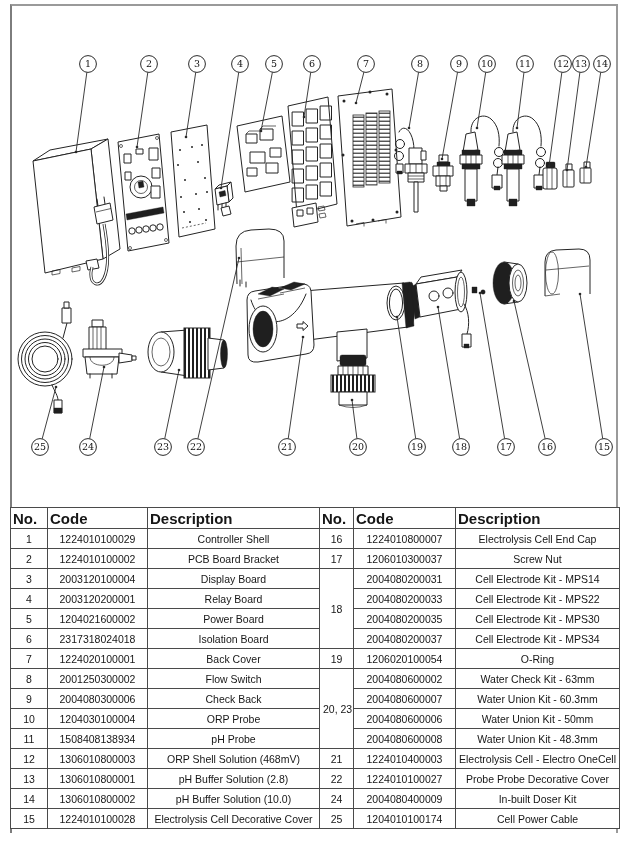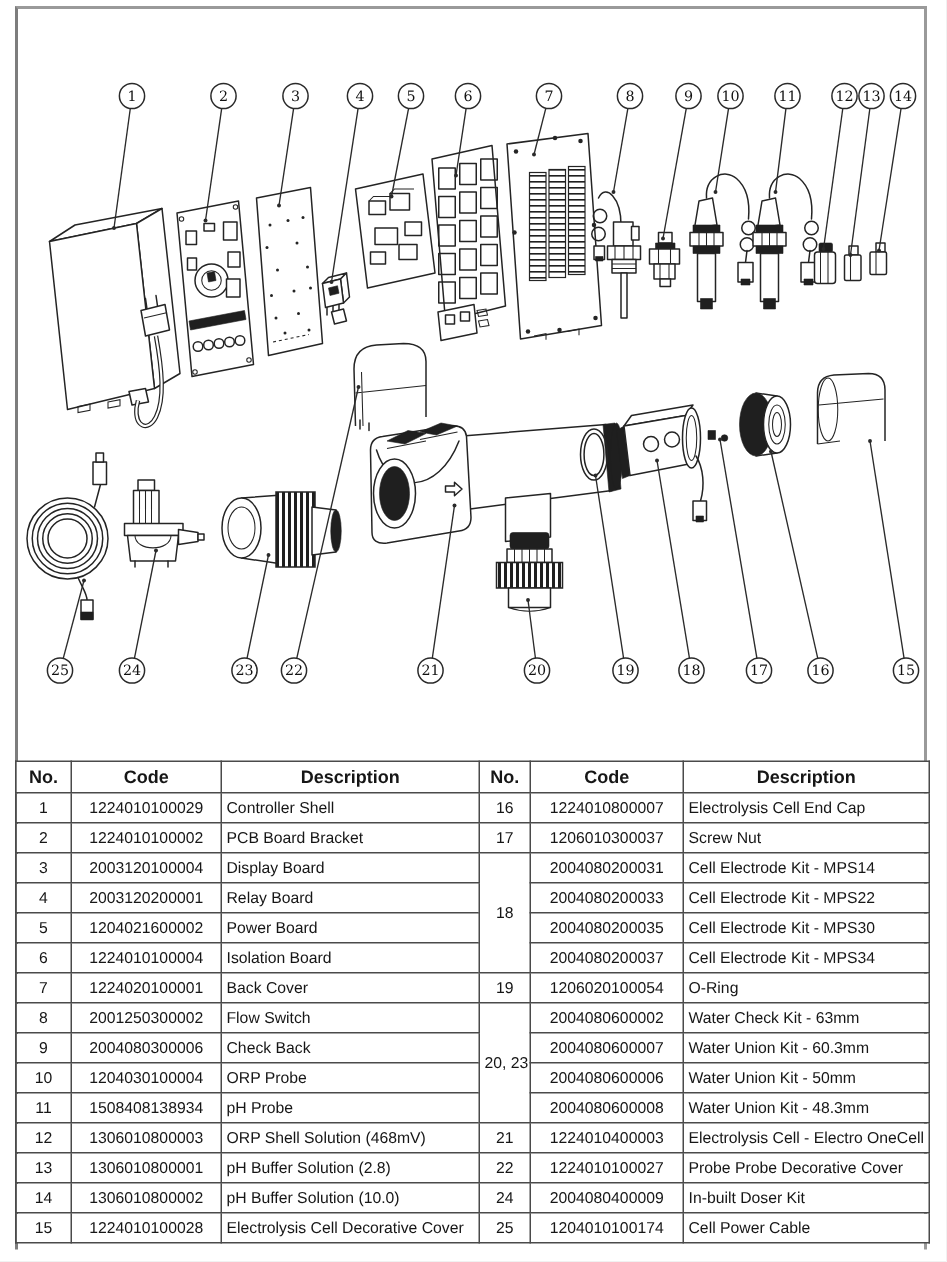--- a/index.html
+++ b/index.html
@@ -16,26 +16,26 @@
   .diagram .t{fill:none;stroke:#242424;stroke-width:.7;}
   .diagram .cord{fill:none;stroke:#242424;stroke-width:3;}
   .diagram .cordi{fill:none;stroke:#ffffff;stroke-width:1.4;}
   .co circle.ring{fill:#fff;stroke:#2a2a2a;stroke-width:1;}
   .co text{font:9.5px "DejaVu Serif", serif;fill:#111;text-anchor:middle;}
   .co line{stroke:#2a2a2a;stroke-width:.9;}
   .co .dot{fill:#2a2a2a;stroke:none;}
   
   table.parts{position:absolute;left:10px;top:507px;width:609px;
       border-collapse:collapse;table-layout:fixed;font-size:10.5px;color:#161616;}
-  table.parts th{font-size:12px;font-weight:bold;height:20px;text-align:center;
+  table.parts th{font-size:15px;font-weight:bold;height:20px;text-align:left;
       border:1px solid #4a4a4a;padding:0 2px;background:#fff;}
   table.parts td{height:19px;border:1px solid #4a4a4a;padding:0 3px;
       overflow:hidden;white-space:nowrap;background:#fff;}
   td.c{text-align:center;padding:0 1px;}
-  td.desc{text-align:left;}
+  td.desc{text-align:center;}
 </style>
 </head>
 <body>
 
 <div class="page">
   <div class="frame"></div>
 
   <svg class="diagram" width="631" height="505" viewBox="0 0 631 505">
     <defs>
       <pattern id="vents" width="6" height="4" patternUnits="userSpaceOnUse">
@@ -552,21 +552,21 @@
         </tr>
         <tr>
           <td class="c no">5</td>
           <td class="c code">1204021600002</td>
           <td class="desc">Power Board</td>
           <td class="c code">2004080200035</td>
           <td class="desc">Cell Electrode Kit - MPS30</td>
         </tr>
         <tr>
           <td class="c no">6</td>
-          <td class="c code">1224010100004</td>
+          <td class="c code">2317318024018</td>
           <td class="desc">Isolation Board</td>
           <td class="c code">2004080200037</td>
           <td class="desc">Cell Electrode Kit - MPS34</td>
         </tr>
         <tr>
           <td class="c no">7</td>
           <td class="c code">1224020100001</td>
           <td class="desc">Back Cover</td>
           <td class="c no">19</td>
           <td class="c code">1206020100054</td>

